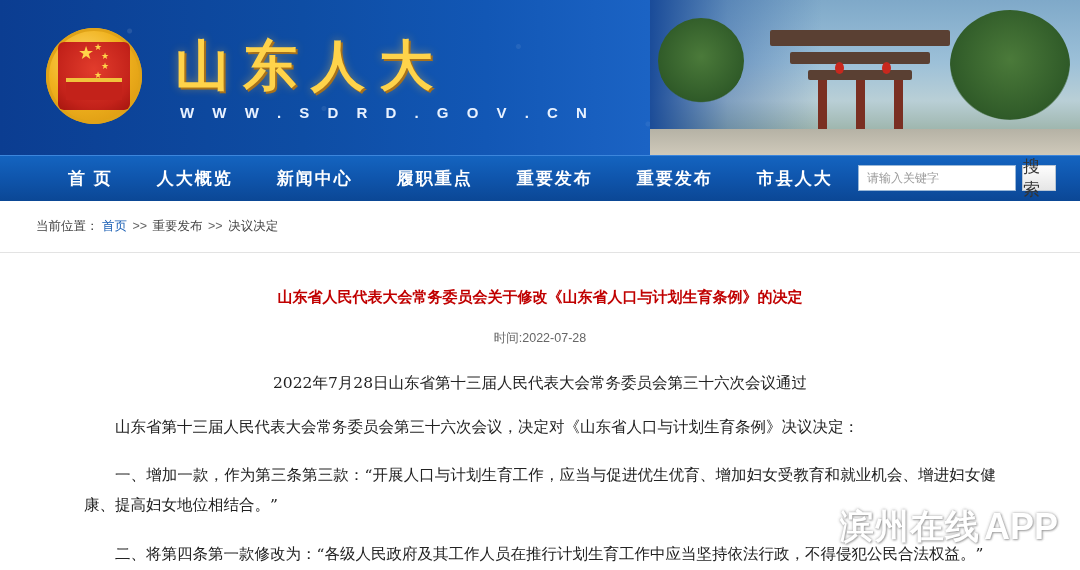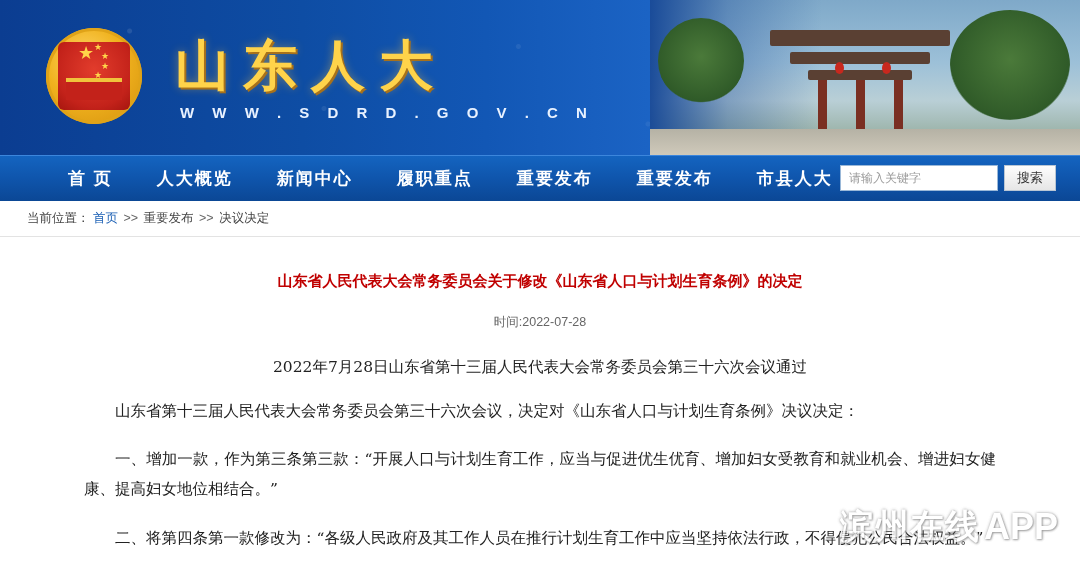--- a/index.html
+++ b/index.html
@@ -154,36 +154,36 @@
     width: 158px; height: 26px;
     border: 1px solid #9ab8d8;
     background: #ffffff;
     font-size: 12px;
     color: #333;
     padding: 0 8px;
     outline: none;
   }
   .nav-search input::placeholder { color: #9b9b9b; }
   .search-btn {
-    width: 52px; height: 26px;
+    width: 34px; height: 26px;
     margin-left: 6px;
     background: linear-gradient(180deg, #fdfdfd 0%, #e6e6e6 100%);
     border: 1px solid #b9c6d4;
-    font-size: 13px;
+    font-size: 17px;
     color: #333;
     cursor: pointer;
     display: flex; align-items: center; justify-content: center;
   }
   
   .breadcrumb-wrap {
-    height: 36px;
+    height: 52px;
     border-bottom: 1px solid #e3e3e3;
     display: flex;
     align-items: center;
-    padding-left: 27px;
+    padding-left: 36px;
     background: #ffffff;
   }
   .breadcrumb {
     font-size: 12.5px;
     color: #444;
   }
   .breadcrumb a {
     color: #1a5fb4;
     text-decoration: none;
     cursor: pointer;

